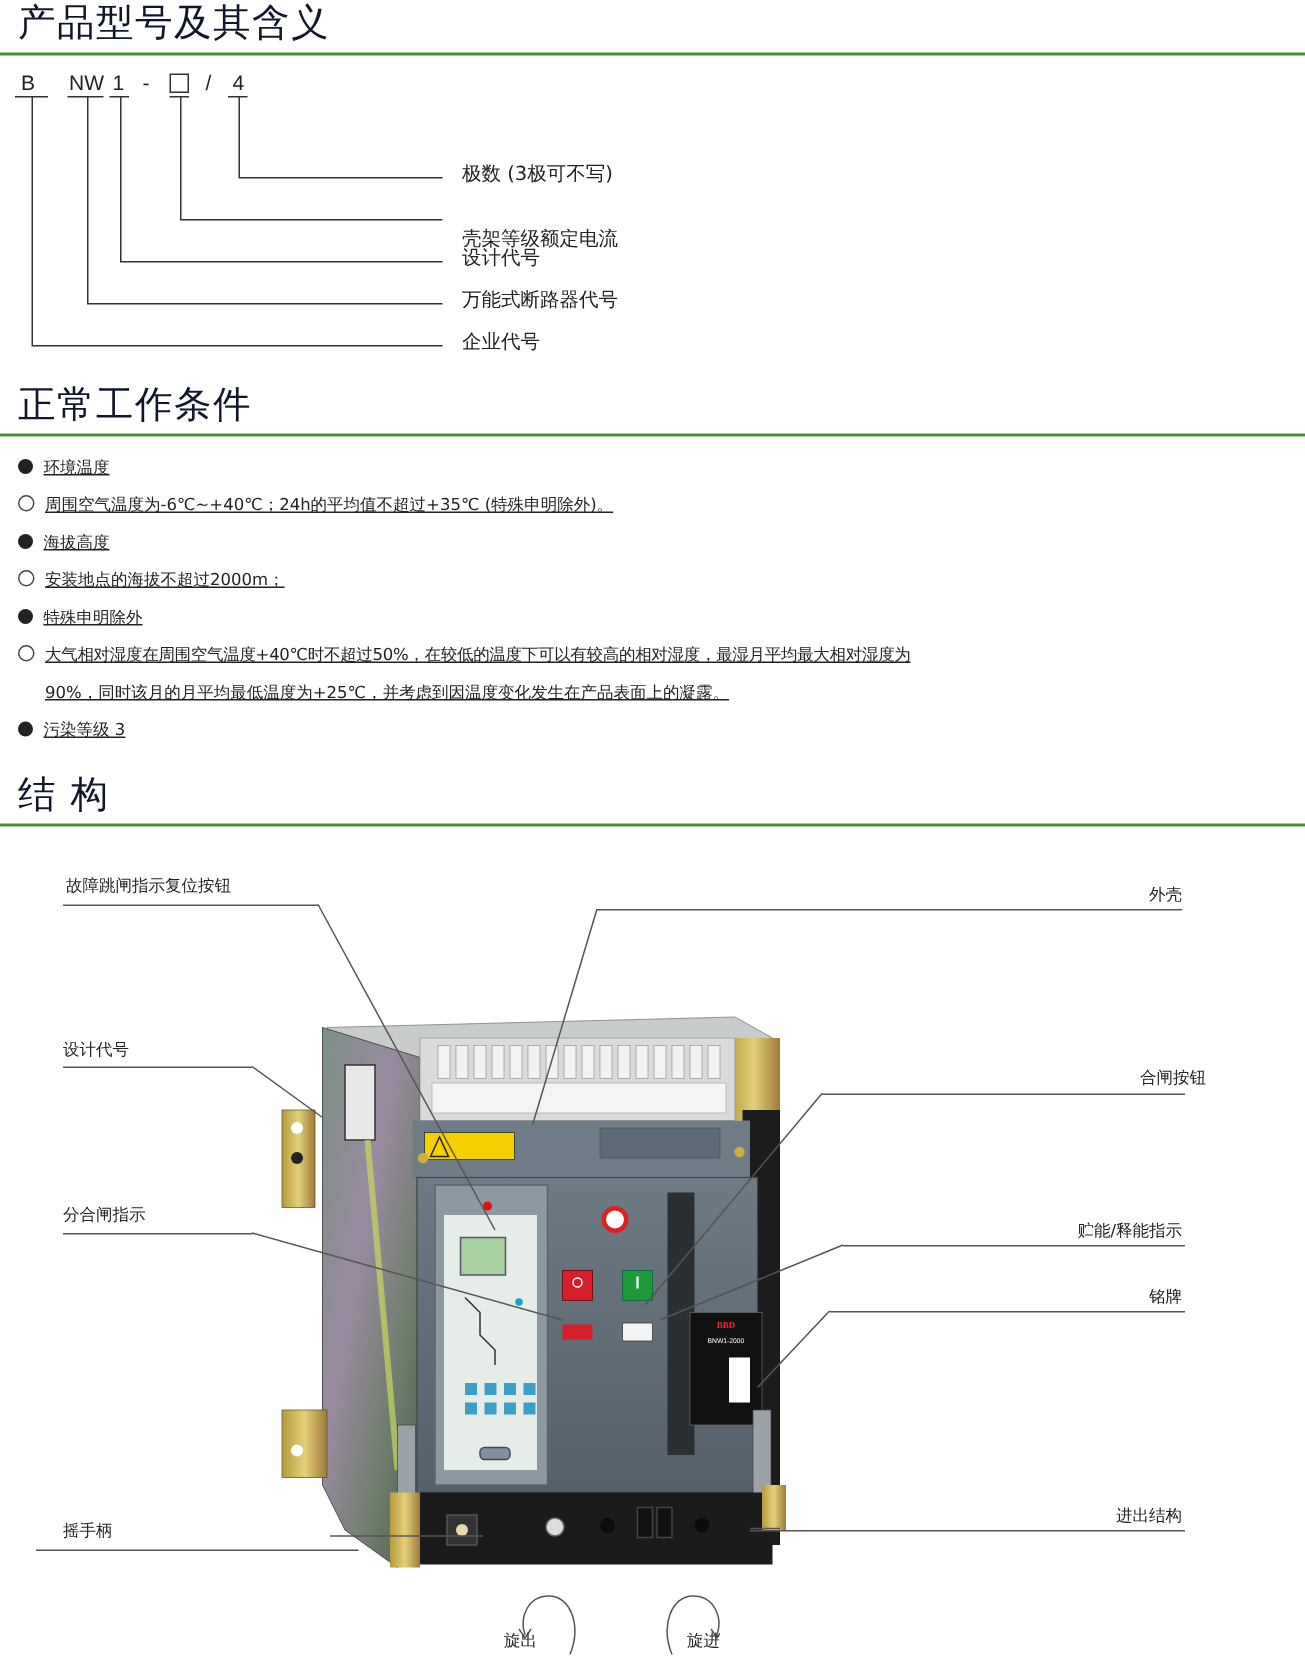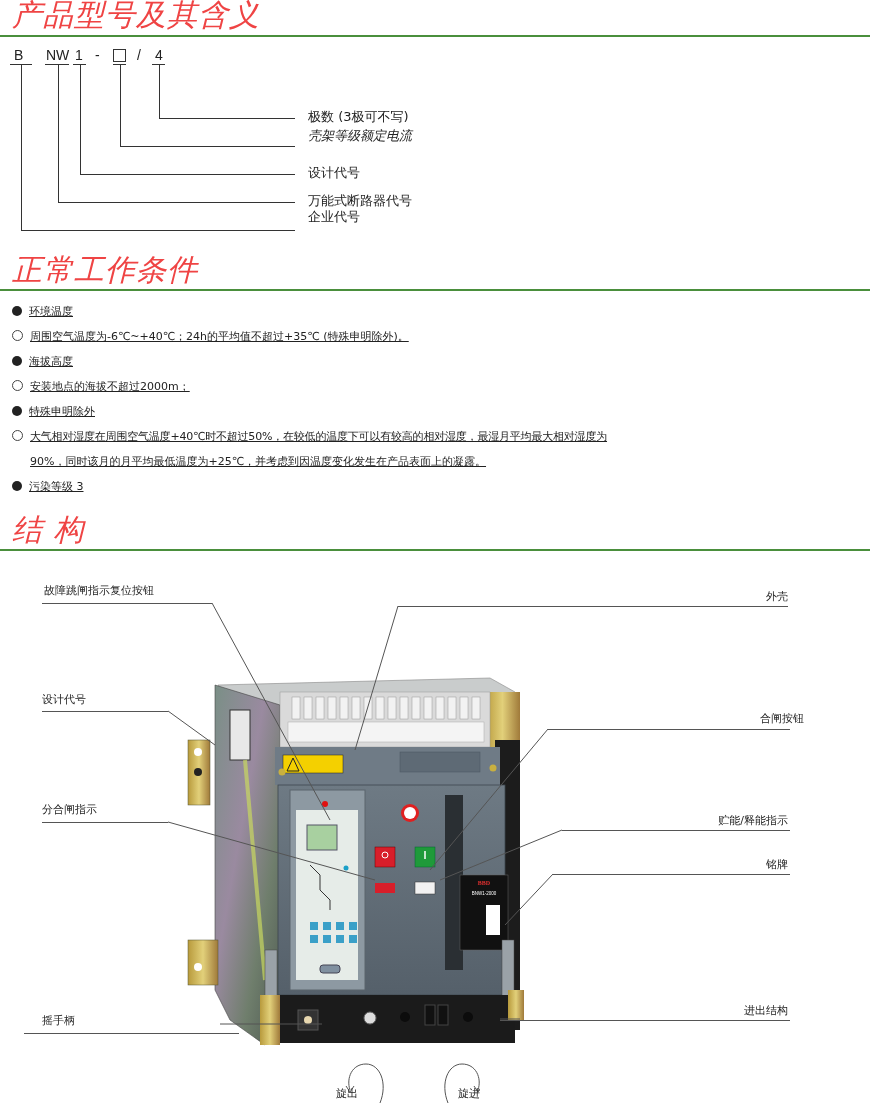--- a/index.html
+++ b/index.html
@@ -1,18 +1,18 @@
 <!DOCTYPE html>
 <html><head>
 <meta charset="utf-8">
 <style>
   html, body { margin:0; padding:0; background:#ffffff; }
   body { width:870px; height:1106px; position:relative; overflow:hidden;
          font-family:"DejaVu Sans","Liberation Sans",sans-serif; color:#222; }
-  .sec-title { position:absolute; left:12px; font-size:30px; font-weight:normal; color:#ef4444; letter-spacing:1px; line-height:30px;font-style:italic; }
+  .sec-title { position:absolute; left:12px; font-size:25px; font-weight:normal; color:#0f172a; letter-spacing:1px; line-height:30px; }
   .sec-rule { position:absolute; left:0; width:870px; height:2px; background:#4a8f3c; }
   
   .code-char { position:absolute; top:47px; font-size:14px; color:#222; font-family:"Liberation Sans",sans-serif; }
   .code-box { position:absolute; top:49px; width:11px; height:11px; border:1px solid #333; }
   .tick { position:absolute; top:64px; height:1px; background:#333; }
   .vline { position:absolute; width:1px; background:#333; }
   .hline { position:absolute; height:1px; background:#333; }
   .meaning { position:absolute; left:308px; font-size:13px; color:#222; line-height:16px; }
   
   .cond { position:absolute; left:12px; font-size:11px; color:#222; line-height:16px; white-space:nowrap;text-decoration:underline; }
@@ -50,24 +50,24 @@
   <div class="vline" style="left:120px; top:64px; height:82px;"></div>
   <div class="vline" style="left:159px; top:64px; height:54px;"></div>
 
   <div class="hline" style="left:159px; top:118px; width:136px;"></div>
   <div class="hline" style="left:120px; top:146px; width:175px;"></div>
   <div class="hline" style="left:80px; top:174px; width:215px;"></div>
   <div class="hline" style="left:58px; top:202px; width:237px;"></div>
   <div class="hline" style="left:21px; top:230px; width:274px;"></div>
 
   <div class="meaning" style="top:109px;">极数 (3极可不写)</div>
-  <div class="meaning" style="top:128px;font-style:italic;">壳架等级额定电流</div>
+  <div class="meaning" style="top:152px;">壳架等级额定电流</div>
   <div class="meaning" style="top:165px;">设计代号</div>
   <div class="meaning" style="top:193px;">万能式断路器代号</div>
-  <div class="meaning" style="top:209px;">企业代号</div>
+  <div class="meaning" style="top:221px;">企业代号</div>
 </div>
 
 <div class="sec-title" style="top:255px;">正常工作条件</div>
 <div class="sec-rule" style="top:289px;"></div>
 
 <div>
   <div class="cond" style="top:304px;"><span class="bullet-filled"></span><span>环境温度</span></div>
   <div class="cond" style="top:329px;"><span class="bullet-hollow"></span><span>周围空气温度为-6℃~+40℃；24h的平均值不超过+35℃ (特殊申明除外)。</span></div>
   <div class="cond" style="top:354px;"><span class="bullet-filled"></span><span>海拔高度</span></div>
   <div class="cond" style="top:379px;"><span class="bullet-hollow"></span><span>安装地点的海拔不超过2000m；</span></div>

